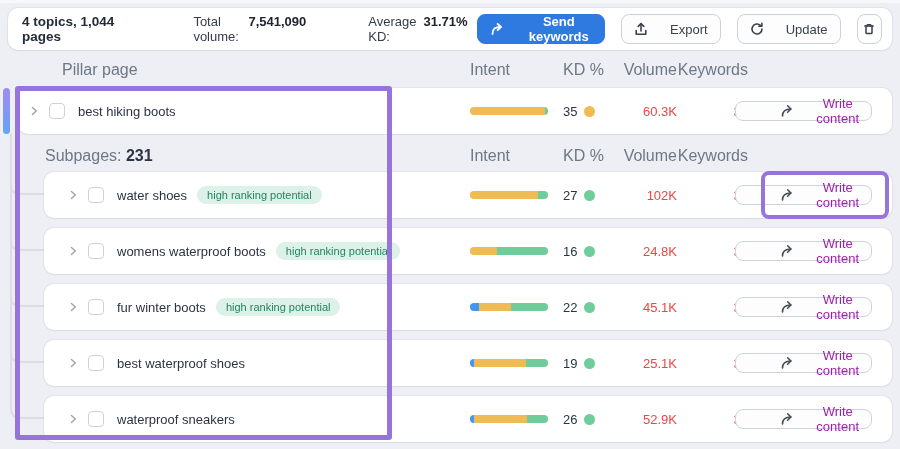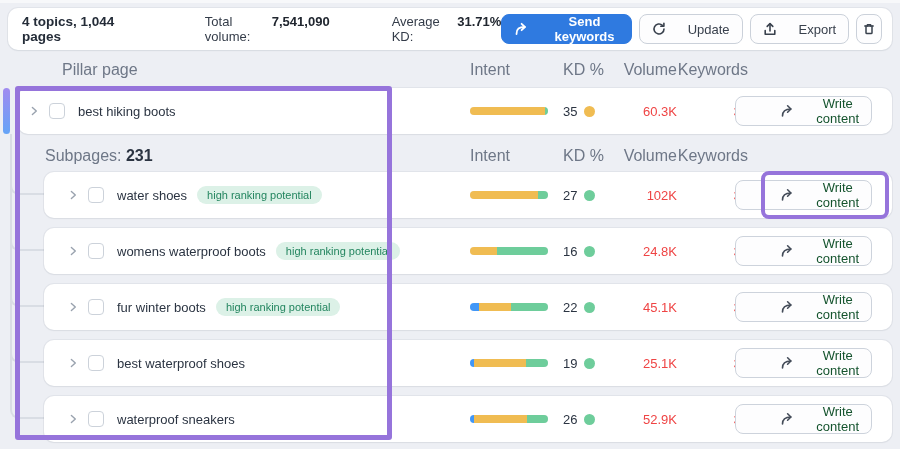--- a/index.html
+++ b/index.html
@@ -23,21 +23,21 @@
   }
   .tb-left { display:flex; align-items:center; gap:18px; font-size:13px; }
   .tb-summary { font-weight:bold; font-size:13.5px; }
   .tb-stat { display:flex; gap:5px; color:#343c49;margin-left:44px; }
   .tb-stat b { color:#20262f; }
   .tb-right { margin-left:auto; display:flex; align-items:center; gap:7px; }
   .btn {
     display:inline-flex; align-items:center; gap:22px;
     border-radius:8px; border:1px solid #cbd1da; background:#fdfdfe;
     font-family:"Liberation Sans", sans-serif;
-    font-size:13px; color:#39414d; padding:0 12px; height:30px; cursor:pointer;
+    font-size:13px; color:#39414d; padding:0 12px; height:30px; cursor:pointer;margin-left:9px;
   }
   .btn svg { flex:0 0 auto; }
   .btn-primary {
     background:var(--brand); border-color:var(--brand); color:#fff; font-weight:bold;
   }
   .btn-icon-only { width:32px; justify-content:center; padding:0; }
 
   
   .grid {
     display:grid;
@@ -79,21 +79,21 @@
 
   .ibar {
     width:78px; height:8px; border-radius:4px; overflow:hidden;
     display:flex; background:#eceef2;
   }
   .ibar div { height:100%; }
   .kd-cell { display:flex; align-items:center; gap:7px; font-size:13px; color:#2b3442; }
   .dot { width:11px; height:11px; border-radius:50%; flex:0 0 auto; }
   .num { font-size:13px; color:#ef4444; text-align:right; }
   .act-cell { display:flex; justify-content:flex-end; }
-  .btn-write { height:30px; font-size:13px; background:#fdfdfe; border:1px solid #cdd3dc; color:#14532d;padding-left:44px; }
+  .btn-write { height:20px; font-size:13px; background:#fdfdfe; border:1px solid #cdd3dc; color:#a21caf;padding-left:44px; }
 
   
   .trunk { position:absolute; left:10px; top:134px; width:2px; height:267px; background:#d9dde4; }
   .branch {
     position:absolute; left:10px; width:34px; height:18px;
     border-left:2px solid #d9dde4; border-bottom:2px solid #d9dde4;
     border-bottom-left-radius:9px;
   }
   .sel-pill {
     position:absolute; left:3px; top:88px; width:7px; height:46px; border-radius:5px;
@@ -128,35 +128,35 @@
         <svg width="14" height="14" viewBox="0 0 14 14">
             <path d="M2.5 12c0-5.2 2.6-7 8.3-7" fill="none" stroke="#fff" stroke-width="1.8" stroke-linecap="round"></path>
             <path d="M7.6 1.8 10.9 5 7.6 8.2" fill="none" stroke="#fff" stroke-width="1.8" stroke-linecap="round" stroke-linejoin="round"></path>
           </svg>
       </span>
       <span>Send keywords</span>
     </button>
     <button class="btn">
       <span style="display:inline-flex">
         <svg width="14" height="14" viewBox="0 0 14 14">
-            <path d="M12 7A5 5 0 1 1 10.4 3.3" fill="none" stroke="#39414d" stroke-width="1.6" stroke-linecap="round"></path>
-            <path d="M11.9 1.2v3.1H8.8" fill="none" stroke="#39414d" stroke-width="1.6" stroke-linecap="round" stroke-linejoin="round"></path>
-          </svg>
-      </span>
-      <span>Update</span>
+            <path d="M7 9V1.8" fill="none" stroke="#39414d" stroke-width="1.6" stroke-linecap="round"></path>
+            <path d="M4.2 4.4 7 1.6l2.8 2.8" fill="none" stroke="#39414d" stroke-width="1.6" stroke-linecap="round" stroke-linejoin="round"></path>
+            <path d="M2.2 8.6v3.6h9.6V8.6" fill="none" stroke="#39414d" stroke-width="1.6" stroke-linecap="round" stroke-linejoin="round"></path>
+          </svg>
+      </span>
+      <span>Export</span>
     </button>
     <button class="btn">
       <span style="display:inline-flex">
         <svg width="14" height="14" viewBox="0 0 14 14">
-            <path d="M7 9V1.8" fill="none" stroke="#39414d" stroke-width="1.6" stroke-linecap="round"></path>
-            <path d="M4.2 4.4 7 1.6l2.8 2.8" fill="none" stroke="#39414d" stroke-width="1.6" stroke-linecap="round" stroke-linejoin="round"></path>
-            <path d="M2.2 8.6v3.6h9.6V8.6" fill="none" stroke="#39414d" stroke-width="1.6" stroke-linecap="round" stroke-linejoin="round"></path>
-          </svg>
-      </span>
-      <span>Export</span>
+            <path d="M12 7A5 5 0 1 1 10.4 3.3" fill="none" stroke="#39414d" stroke-width="1.6" stroke-linecap="round"></path>
+            <path d="M11.9 1.2v3.1H8.8" fill="none" stroke="#39414d" stroke-width="1.6" stroke-linecap="round" stroke-linejoin="round"></path>
+          </svg>
+      </span>
+      <span>Update</span>
     </button>
     <button class="btn btn-icon-only">
       <span style="display:inline-flex">
         <svg width="14" height="14" viewBox="0 0 14 14">
             <path d="M2.8 4h8.4" fill="none" stroke="#39414d" stroke-width="1.5" stroke-linecap="round"></path>
             <path d="M5.4 4V2.7h3.2V4" fill="none" stroke="#39414d" stroke-width="1.5" stroke-linecap="round" stroke-linejoin="round"></path>
             <path d="M4 4v6.7c0 .5.4.9.9.9h4.2c.5 0 .9-.4.9-.9V4" fill="none" stroke="#39414d" stroke-width="1.5" stroke-linecap="round" stroke-linejoin="round"></path>
           </svg>
       </span>
     </button>

